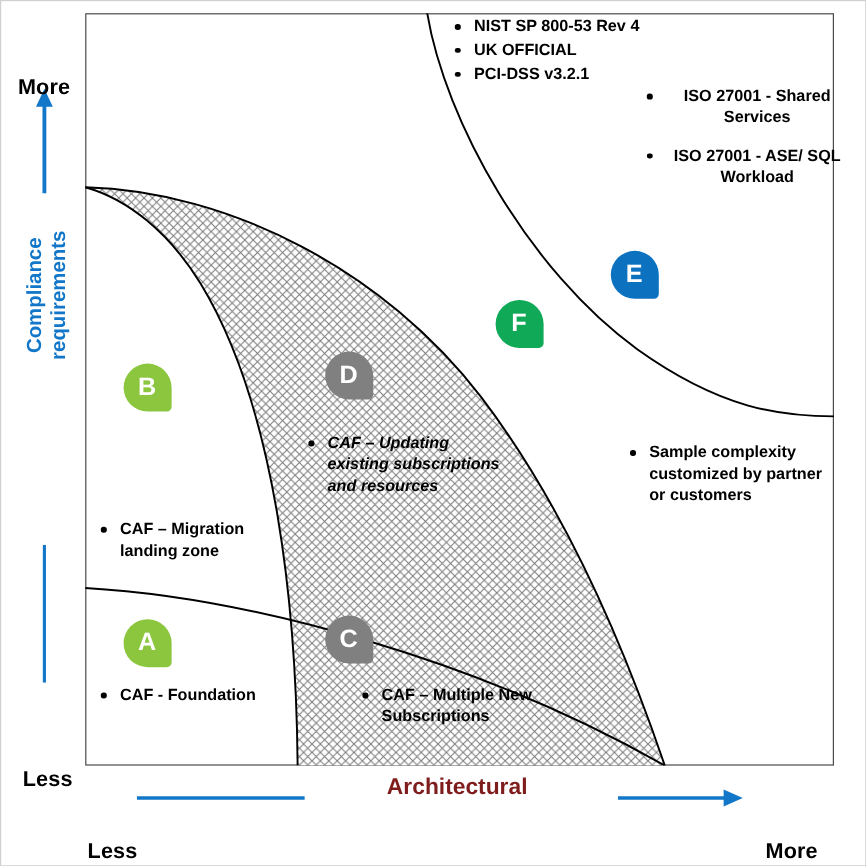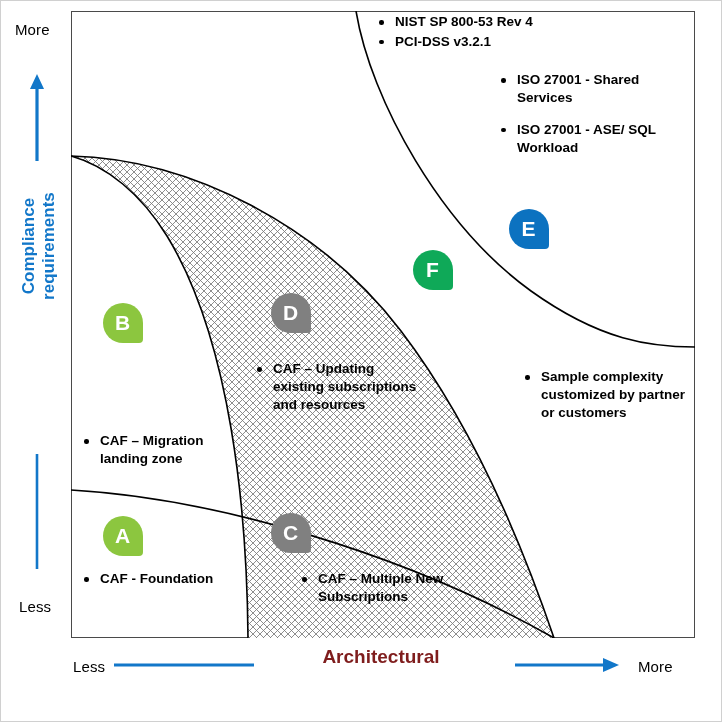--- a/index.html
+++ b/index.html
@@ -24,25 +24,26 @@
     box-sizing:border-box;
     background:#ffffff;
   }
   #curve-svg{
     position:absolute;left:70px;top:10px;
     width:624px;height:627px;
   }
   
   .axis-word{
     position:absolute;
-    font-weight:normal;
-    font-size:15px;
+    font-weight:bold;
+    font-size:18px;
     color:#000000;
     letter-spacing:.1px;
     white-space:nowrap;
+    margin-top:41px;
   }
   #label-more-top{left:14px;top:20px;}
   #label-less-bottom{left:18px;top:597px;}
   #label-less-x{left:72px;top:657px;}
   #label-more-x{left:637px;top:657px;}
 
   #y-axis-title{
     position:absolute;
     left:-62px;top:225px;
     width:200px;
@@ -117,22 +118,22 @@
     content:"";
     position:absolute;
     left:4px;top:7px;
     width:4.5px;height:4.5px;
     border-radius:50%;
     background:#000000;
   }
   .note li.gap{margin-top:14px;}
 
   #note-top-left{left:370px;top:8px;width:260px;}
-  #note-top-right{left:492px;top:66px;width:180px;}
-  #note-caf-updating{left:248px;top:355px;width:180px;}
+  #note-top-right{left:530px;top:66px;width:180px;text-align:center;}
+  #note-caf-updating{left:248px;top:355px;width:180px;font-style:italic;}
   #note-caf-migration{left:75px;top:427px;width:180px;}
   #note-caf-foundation{left:75px;top:565px;width:160px;}
   #note-caf-multiple{left:293px;top:565px;width:210px;}
   #note-sample{left:516px;top:363px;width:180px;}
 </style>
 </head>
 <body>
 
 <div id="page">
 
@@ -195,20 +196,21 @@
   <div class="badge badge-green-light" id="badge-a">A</div>
   <div class="badge badge-green-light" id="badge-b">B</div>
   <div class="badge badge-gray" id="badge-c">C</div>
   <div class="badge badge-gray" id="badge-d">D</div>
   <div class="badge badge-blue" id="badge-e">E</div>
   <div class="badge badge-green-dark" id="badge-f">F</div>
 
   <div class="note" id="note-top-left">
     <ul>
       <li>NIST SP 800-53 Rev 4</li>
+      <li>UK OFFICIAL</li>
       <li>PCI-DSS v3.2.1</li>
     </ul>
   </div>
 
   <div class="note" id="note-top-right">
     <ul>
       <li>ISO 27001 - Shared Services</li>
       <li class="gap">ISO 27001 - ASE/ SQL Workload</li>
     </ul>
   </div>

